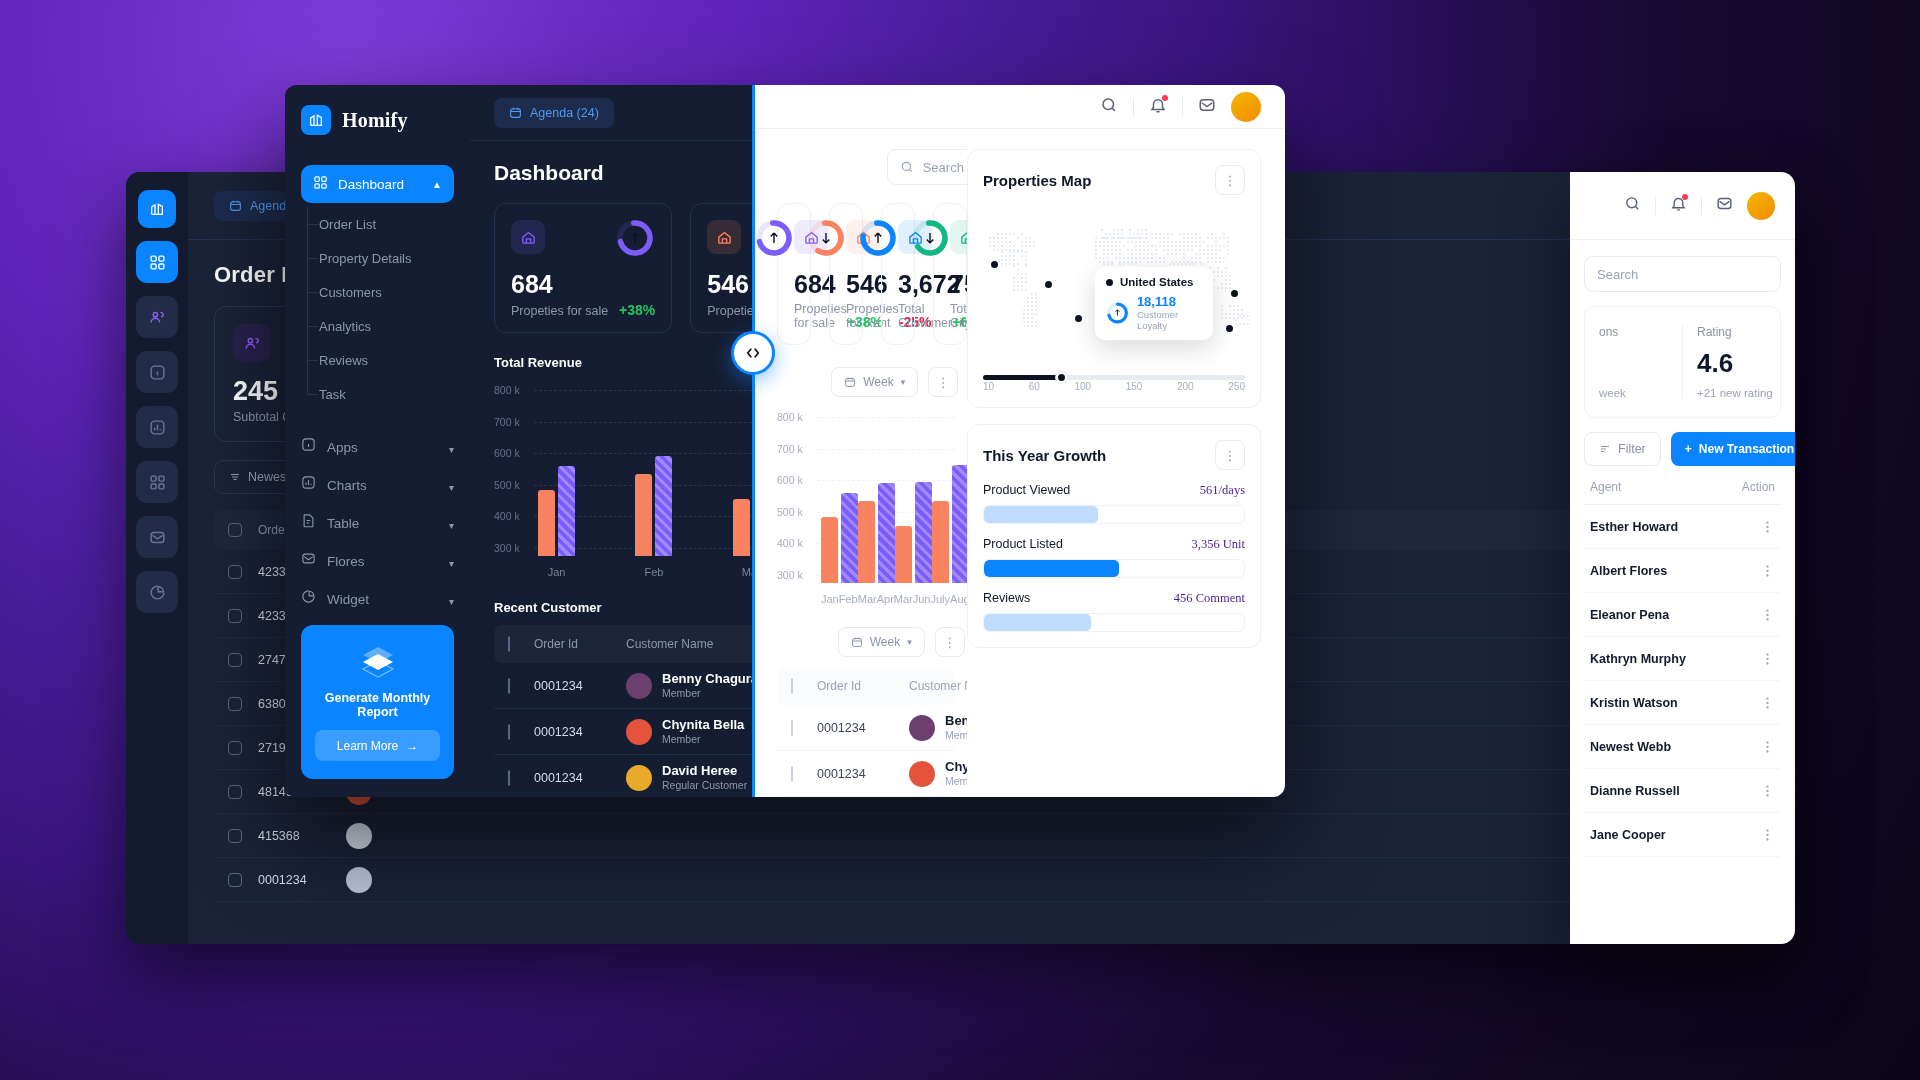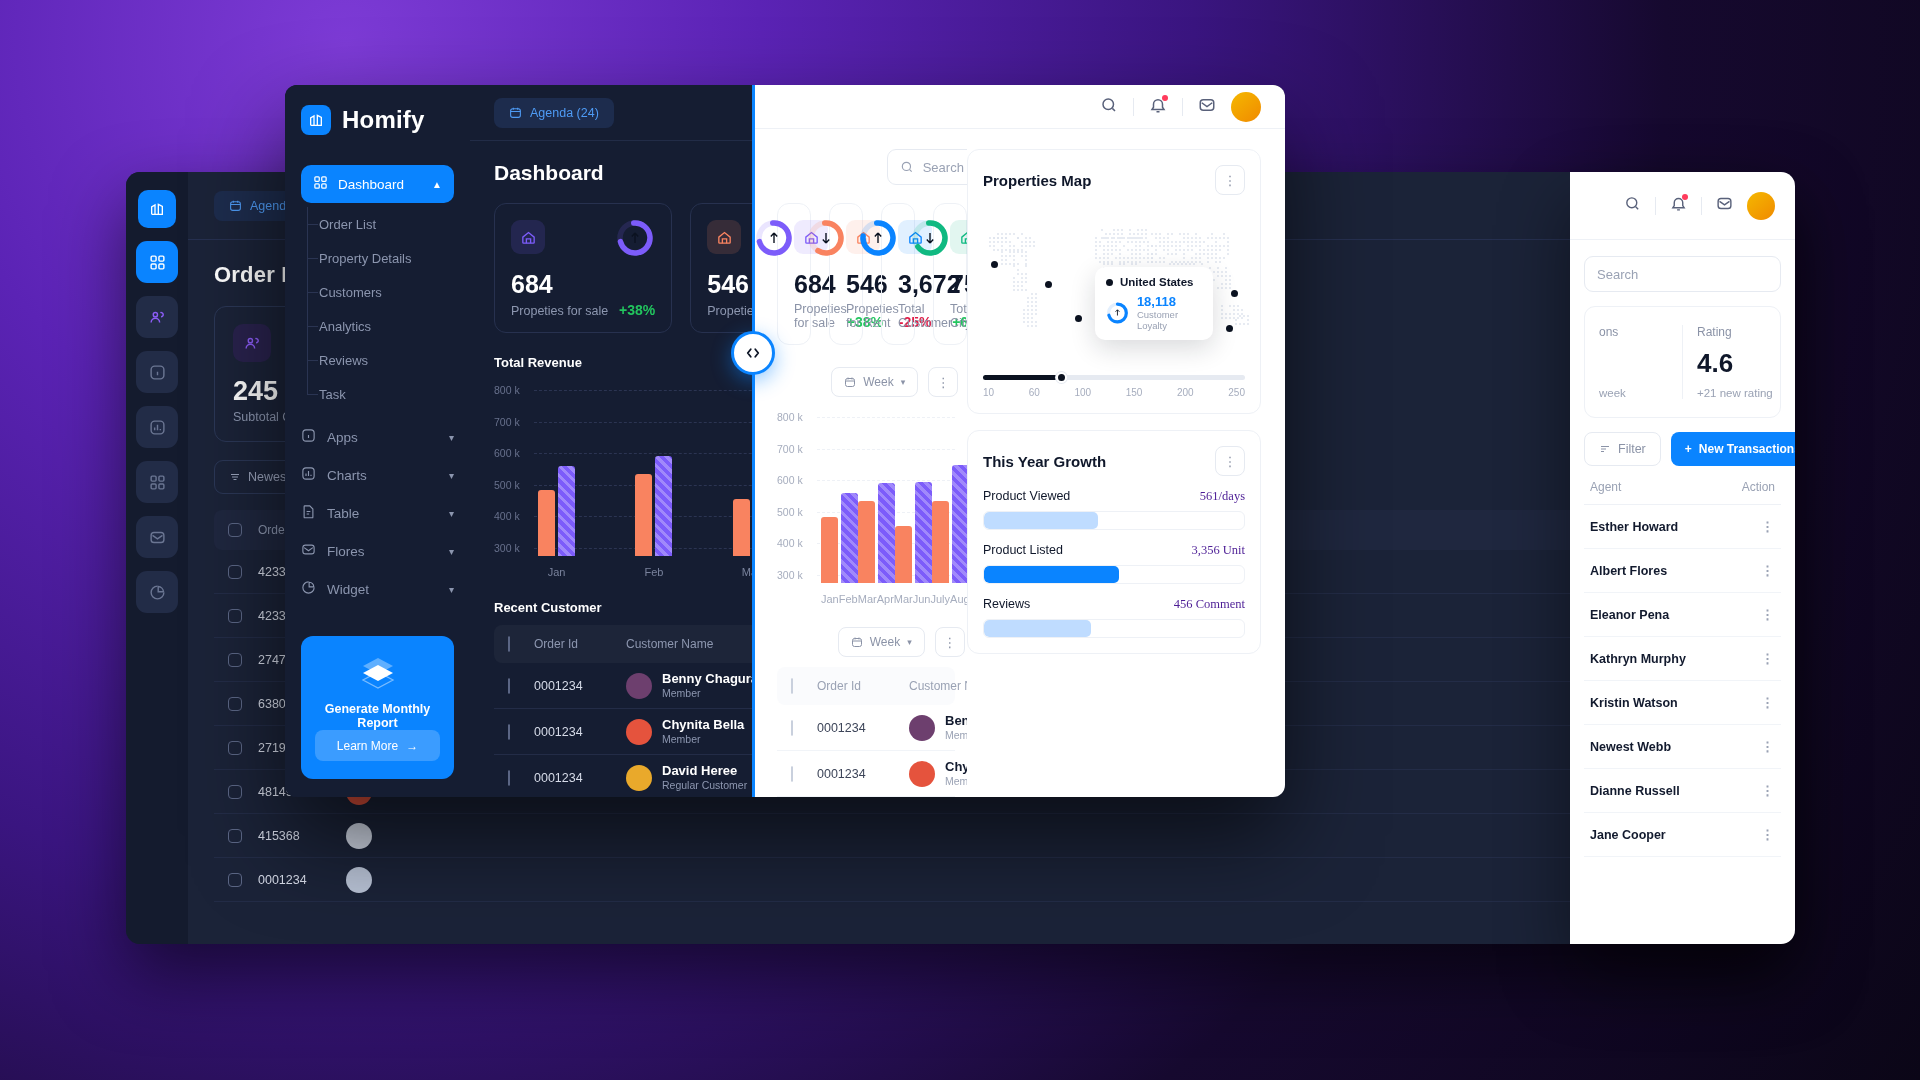--- a/index.html
+++ b/index.html
@@ -97,34 +97,34 @@
   .split-handle{position:absolute;left:731px;top:331px;width:44px;height:44px;border-radius:50%;
     background:#fff;border:3px solid #0a84ff;z-index:41;display:flex;align-items:center;
     justify-content:center;font-size:16px;font-weight:700;color:#0d1526;
     box-shadow:0 6px 20px rgba(10,132,255,.45);}
 
   
   .sidebar{width:185px;flex:0 0 185px;background:#151d32;padding:20px 16px;position:relative;}
   .brand{display:flex;align-items:center;gap:11px;margin-bottom:30px;}
   .brand-mark{width:30px;height:30px;border-radius:8px;background:#0a84ff;
     display:flex;align-items:center;justify-content:center;color:#fff;}
-  .brand-name{font-size:24px;font-weight:700;color:#fff;letter-spacing:.2px;}
+  .brand-name{font-size:20px;font-weight:700;color:#fff;letter-spacing:.2px;font-family:Liberation Serif, serif;}
   .nav-main{background:#0a84ff;border-radius:10px;height:38px;display:flex;align-items:center;
     gap:10px;padding:0 12px;color:#fff;font-size:13.5px;}
   .nav-main .chev{margin-left:auto;font-size:10px;}
   .sub-wrap{position:relative;padding-left:18px;margin-top:4px;}
   .sub-wrap:before{content:"";position:absolute;left:6px;top:0;bottom:17px;width:1px;background:#2a3452;}
   .sub-item{position:relative;height:34px;display:flex;align-items:center;font-size:13px;color:#8b95ae;}
   .sub-item:before{content:"";position:absolute;left:-12px;top:50%;width:11px;height:1px;background:#2a3452;}
-  .grp-item{height:36px;display:flex;align-items:center;gap:11px;font-size:13.5px;color:#8b95ae;margin-top:2px;}
+  .grp-item{height:36px;display:flex;align-items:flex-end;gap:11px;font-size:13.5px;color:#8b95ae;margin-top:2px;}
   .grp-item .chev{margin-left:auto;font-size:10px;}
   .promo{position:absolute;left:16px;right:16px;bottom:18px;background:#0a84ff;border-radius:12px;
     padding:18px 14px;text-align:center;}
   .promo-ico{width:46px;height:38px;margin:0 auto 10px;}
-  .promo-t{font-size:12.5px;color:#fff;font-weight:600;}
+  .promo-t{font-size:12.5px;color:#fff;font-weight:600;margin-bottom:11px;}
   .promo-b{background:rgba(255,255,255,.2);border-radius:8px;height:31px;display:flex;
     align-items:center;justify-content:center;gap:8px;font-size:12px;color:#fff;}
 
   
   .content{flex:1;display:flex;flex-direction:column;min-width:0;}
   .topbar{height:56px;display:flex;align-items:center;padding:0 24px;}
   .topbar.dark{border-bottom:1px solid #222c47;}
   .topbar.light{border-bottom:1px solid #eef1f6;}
   .t-pill{background:#1d2c4d;color:#4e9bf5;border-radius:8px;padding:8px 15px;font-size:12.5px;
     display:flex;align-items:center;gap:8px;}
@@ -222,21 +222,21 @@
   .map-tip{position:absolute;left:112px;top:60px;width:118px;background:#fff;border-radius:10px;
     padding:9px 11px;box-shadow:0 8px 26px rgba(16,24,40,.16);}
   .mt-r1{display:flex;align-items:center;gap:7px;font-size:11.5px;font-weight:700;color:#0f172a;}
   .mt-r2{display:flex;align-items:center;gap:8px;margin-top:6px;}
   .mt-num{font-size:13px;font-weight:700;color:#0a84ff;}
   .mt-sub{font-size:9.5px;color:#9aa2b4;}
   .slider{margin-top:8px;height:5px;border-radius:3px;background:#e6eaf1;position:relative;}
   .sl-fill{position:absolute;left:0;top:0;height:5px;width:30%;border-radius:3px;background:#0b1220;}
   .sl-knob{position:absolute;left:28%;top:-3px;width:11px;height:11px;border-radius:50%;
     background:#0b1220;border:2px solid #fff;box-shadow:0 0 0 1px #e6eaf1;}
-  .sl-ticks{display:flex;justify-content:space-between;margin-top:7px;font-size:10px;color:#a6adbe;align-items:center;}
+  .sl-ticks{display:flex;justify-content:space-between;margin-top:1px;font-size:10px;color:#a6adbe;align-items:center;}
   .grow-row{margin-top:13px;}
   .grow-top{display:flex;justify-content:space-between;font-size:12.5px;}
   .grow-l{color:#0f172a;} .grow-v{color:#4c1d95;font-family:Liberation Serif, serif;}
   .grow-bar{margin-top:7px;height:19px;border:1px solid #eef1f6;border-radius:6px;overflow:hidden;background:#fff;}
   .grow-fill{height:100%;border-radius:5px;}
 </style>
 </head>
 <body>
 
 <div class="layer-back-left">

